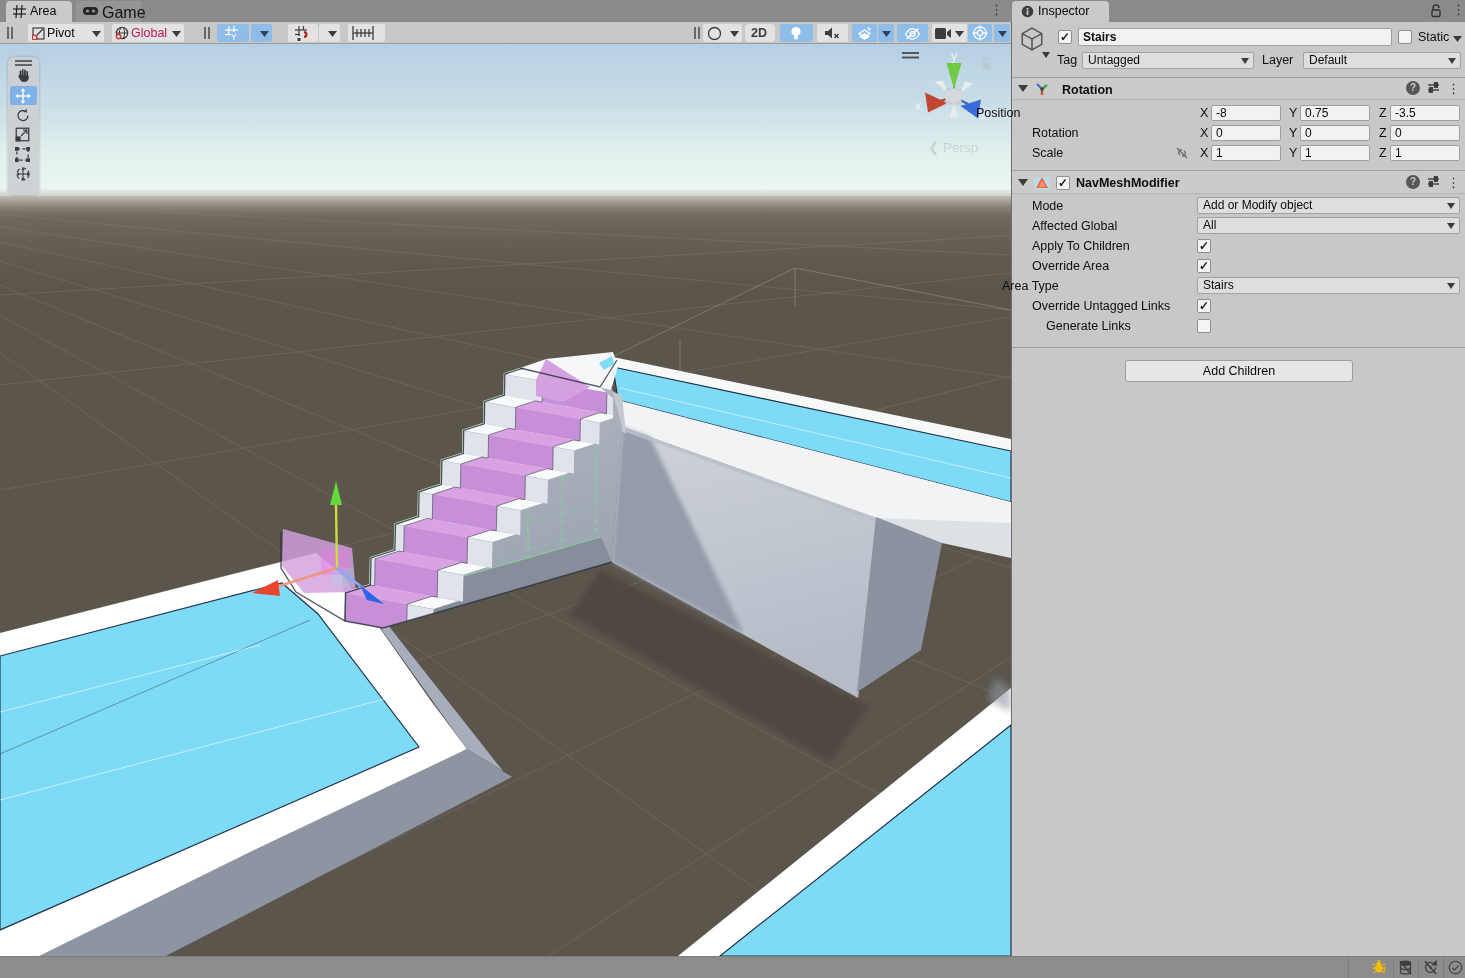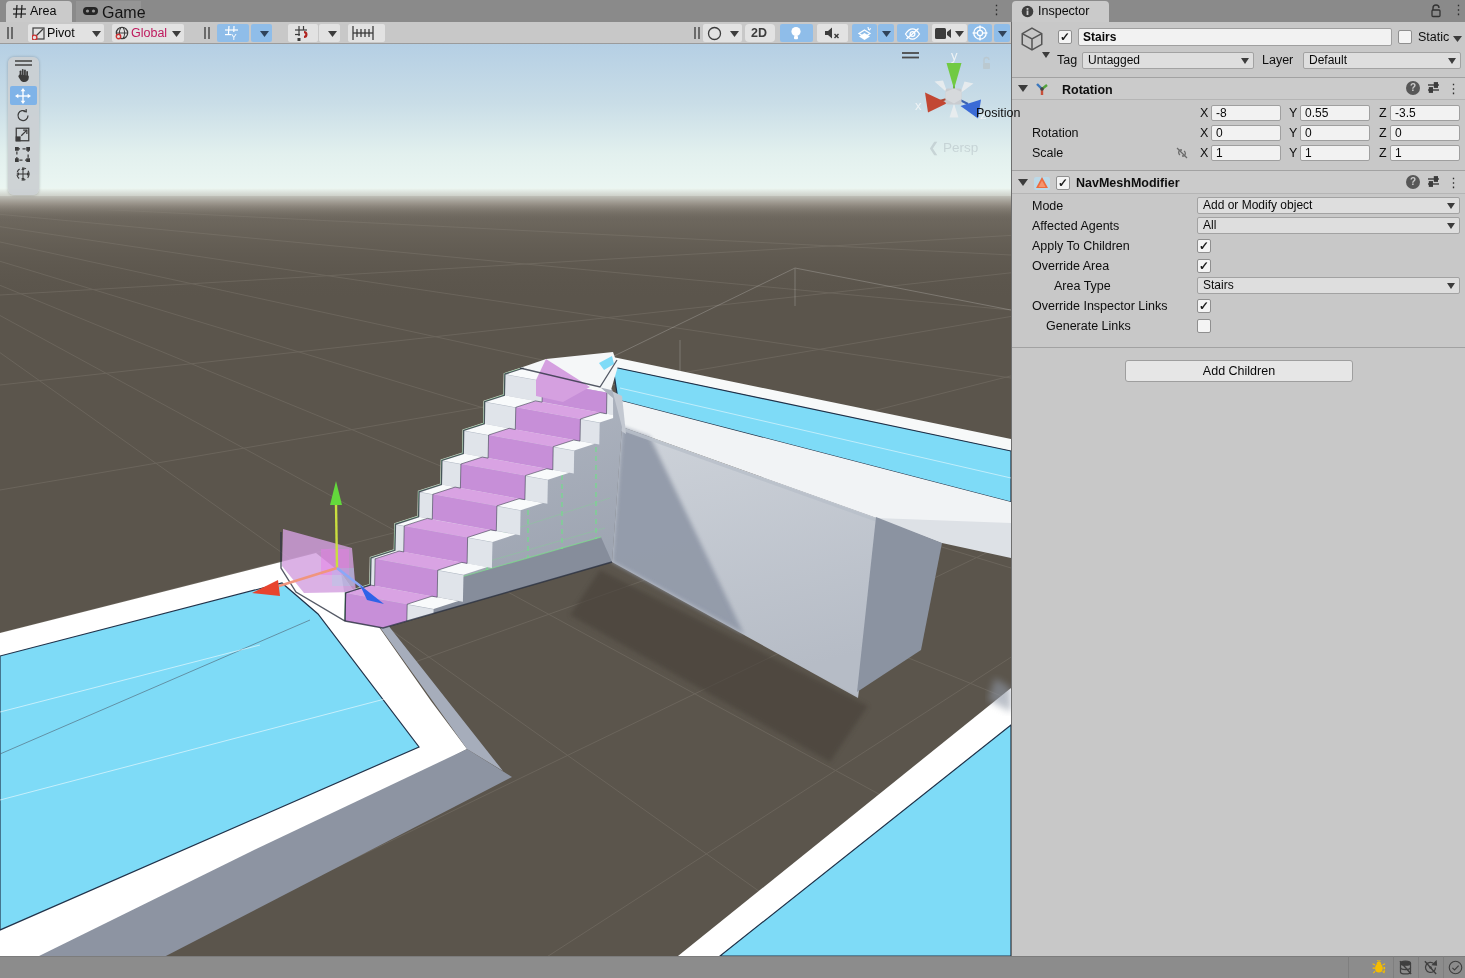--- a/index.html
+++ b/index.html
@@ -494,21 +494,21 @@
       <line x1="1" y1="8" x2="12" y2="8"></line>
       <rect x="7.5" y="0.8" width="2.8" height="4.4" fill="#3c3c3c"></rect>
       <rect x="2.5" y="5.8" width="2.8" height="4.4" fill="#3c3c3c"></rect>
     </g>
   </svg>
 <div class="abs" style="left:1447px;top:81px;font-size:13px;color:#2c2c2c;">⋮</div>
 <div class="abs lbl" style="left:976px;top:106px;">Position</div>
 <div class="abs lbl" style="left:1200px;top:106px;">X</div>
 <div class="fld" style="left:1211px;top:105px;width:70px;">-8</div>
 <div class="abs lbl" style="left:1289px;top:106px;">Y</div>
-<div class="fld" style="left:1300px;top:105px;width:70px;">0.55</div>
+<div class="fld" style="left:1300px;top:105px;width:70px;">0.75</div>
 <div class="abs lbl" style="left:1379px;top:106px;">Z</div>
 <div class="fld" style="left:1390px;top:105px;width:70px;">-3.5</div>
 <div class="abs lbl" style="left:1032px;top:126px;">Rotation</div>
 <div class="abs lbl" style="left:1200px;top:126px;">X</div>
 <div class="fld" style="left:1211px;top:125px;width:70px;">0</div>
 <div class="abs lbl" style="left:1289px;top:126px;">Y</div>
 <div class="fld" style="left:1300px;top:125px;width:70px;">0</div>
 <div class="abs lbl" style="left:1379px;top:126px;">Z</div>
 <div class="fld" style="left:1390px;top:125px;width:70px;">0</div>
 <div class="abs lbl" style="left:1032px;top:146px;">Scale</div>
@@ -544,33 +544,33 @@
     <g stroke="#3c3c3c" stroke-width="1.4">
       <line x1="1" y1="3" x2="12" y2="3"></line>
       <line x1="1" y1="8" x2="12" y2="8"></line>
       <rect x="7.5" y="0.8" width="2.8" height="4.4" fill="#3c3c3c"></rect>
       <rect x="2.5" y="5.8" width="2.8" height="4.4" fill="#3c3c3c"></rect>
     </g>
   </svg>
 <div class="abs" style="left:1447px;top:175px;font-size:13px;color:#2c2c2c;">⋮</div>
 <div class="abs lbl" style="left:1032px;top:199px;">Mode</div>
 <div class="dd" style="left:1197px;top:197px;width:263px;">Add or Modify object<span style="position:absolute;right:4px;top:5px;width:0;height:0;border:4.5px solid transparent;border-top:6px solid #3c3c3c;border-bottom:0;"></span></div>
-<div class="abs lbl" style="left:1032px;top:219px;">Affected Agents</div>
+<div class="abs lbl" style="left:1032px;top:219px;">Affected Global</div>
 <div class="dd" style="left:1197px;top:217px;width:263px;">All<span style="position:absolute;right:4px;top:5px;width:0;height:0;border:4.5px solid transparent;border-top:6px solid #3c3c3c;border-bottom:0;"></span></div>
 <div class="abs lbl" style="left:1032px;top:239px;">Apply To Children</div>
 <div class="cb" style="left:1197px;top:239px;">
     <span class="ck">✓</span>
   </div>
 <div class="abs lbl" style="left:1032px;top:259px;">Override Area</div>
 <div class="cb" style="left:1197px;top:259px;">
     <span class="ck">✓</span>
   </div>
-<div class="abs lbl" style="left:1054px;top:279px;">Area Type</div>
+<div class="abs lbl" style="left:1002px;top:279px;">Area Type</div>
 <div class="dd" style="left:1197px;top:277px;width:263px;">Stairs<span style="position:absolute;right:4px;top:5px;width:0;height:0;border:4.5px solid transparent;border-top:6px solid #3c3c3c;border-bottom:0;"></span></div>
-<div class="abs lbl" style="left:1032px;top:299px;">Override Inspector Links</div>
+<div class="abs lbl" style="left:1032px;top:299px;">Override Untagged Links</div>
 <div class="cb" style="left:1197px;top:299px;">
     <span class="ck">✓</span>
   </div>
 <div class="abs lbl" style="left:1046px;top:319px;">Generate Links</div>
 <div class="cb" style="left:1197px;top:319px;"></div>
 
 <div class="abs" style="left:1012px;top:347px;width:453px;height:1px;background:#a2a2a2;"></div>
 <div class="abs" style="left:1125px;top:360px;width:228px;height:22px;background:#e6e6e6;border:1px solid #9e9e9e;border-radius:3px;text-align:center;font-size:12.5px;color:#090909;line-height:20px;">Add Children</div>
 
 <div class="abs" style="left:0;top:956px;width:1465px;height:22px;background:#8c8c8c;border-top:1px solid #7c7c7c;"></div>

